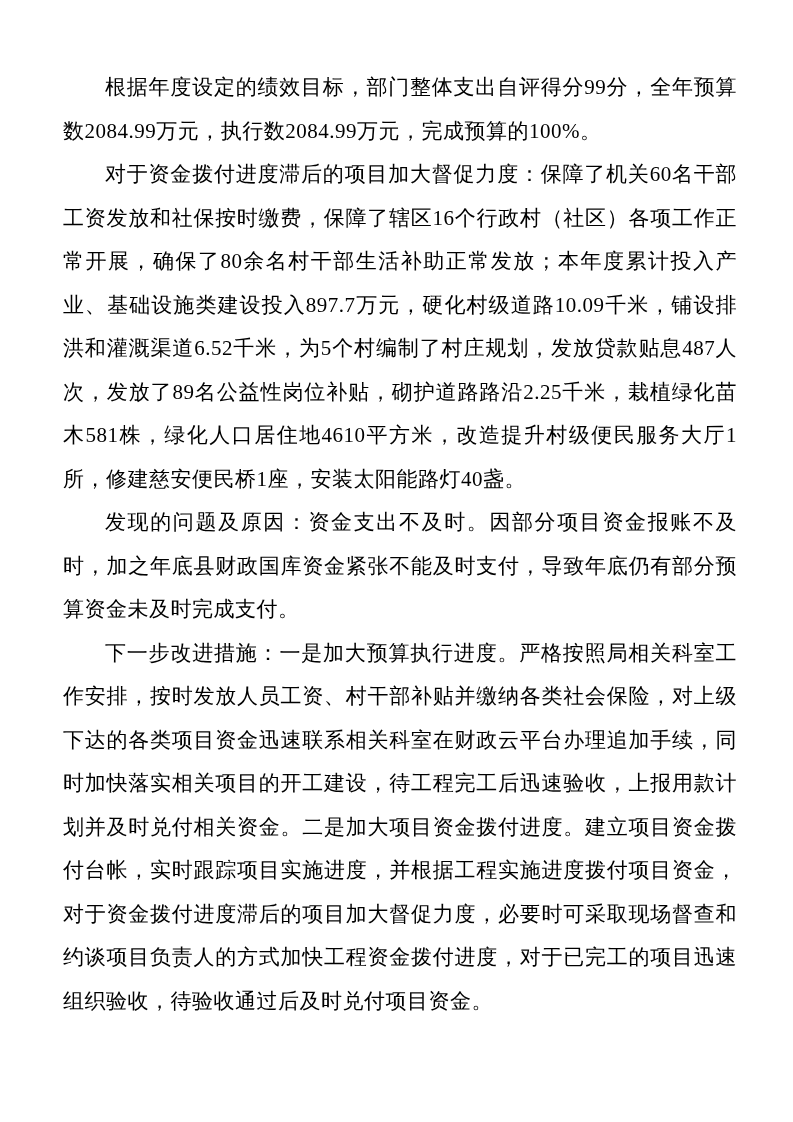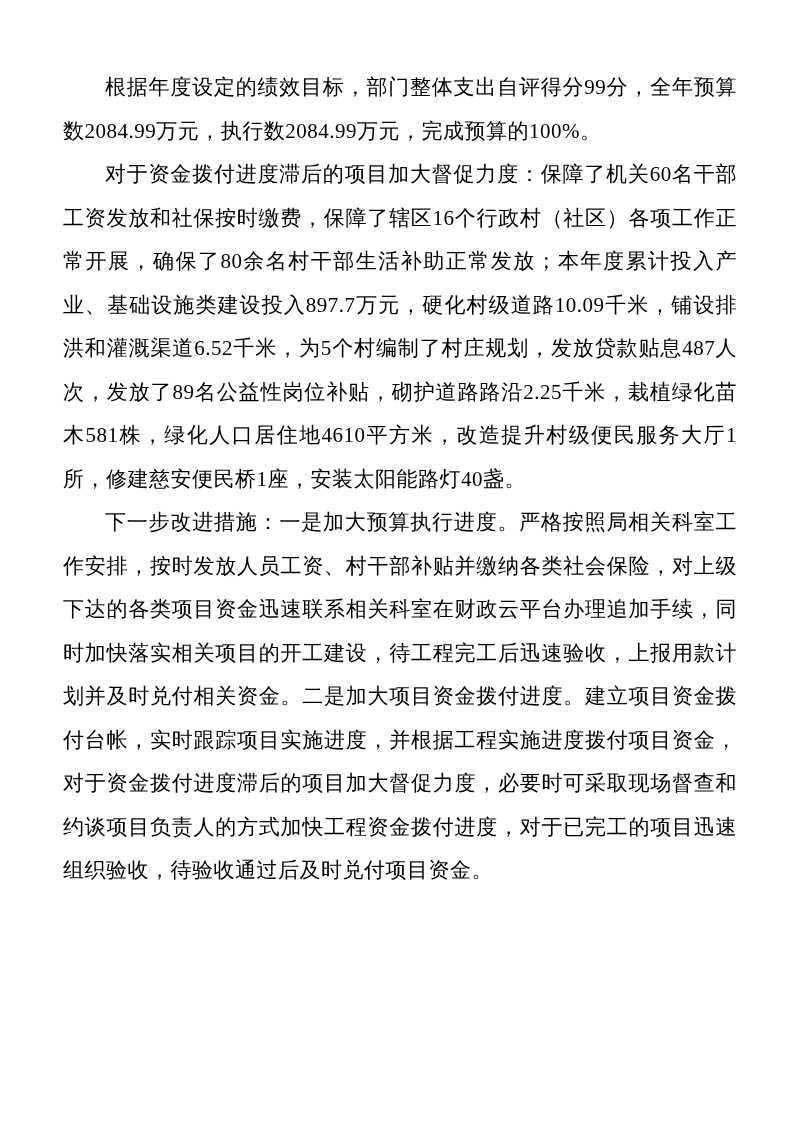--- a/index.html
+++ b/index.html
@@ -30,15 +30,16 @@
     letter-spacing: 0.5px;
   }
 </style>
 </head>
 <body>
 
 <div class="page">
   <div class="doc-body">
     <p>根据年度设定的绩效目标，部门整体支出自评得分99分，全年预算数2084.99万元，执行数2084.99万元，完成预算的100%。</p>
     <p>对于资金拨付进度滞后的项目加大督促力度：保障了机关60名干部工资发放和社保按时缴费，保障了辖区16个行政村（社区）各项工作正常开展，确保了80余名村干部生活补助正常发放；本年度累计投入产业、基础设施类建设投入897.7万元，硬化村级道路10.09千米，铺设排洪和灌溉渠道6.52千米，为5个村编制了村庄规划，发放贷款贴息487人次，发放了89名公益性岗位补贴，砌护道路路沿2.25千米，栽植绿化苗木581株，绿化人口居住地4610平方米，改造提升村级便民服务大厅1所，修建慈安便民桥1座，安装太阳能路灯40盏。</p>
+    <p>发现的问题及原因：资金支出不及时。因部分项目资金报账不及时，加之年底县财政国库资金紧张不能及时支付，导致年底仍有部分预算资金未及时完成支付。</p>
     <p>下一步改进措施：一是加大预算执行进度。严格按照局相关科室工作安排，按时发放人员工资、村干部补贴并缴纳各类社会保险，对上级下达的各类项目资金迅速联系相关科室在财政云平台办理追加手续，同时加快落实相关项目的开工建设，待工程完工后迅速验收，上报用款计划并及时兑付相关资金。二是加大项目资金拨付进度。建立项目资金拨付台帐，实时跟踪项目实施进度，并根据工程实施进度拨付项目资金，对于资金拨付进度滞后的项目加大督促力度，必要时可采取现场督查和约谈项目负责人的方式加快工程资金拨付进度，对于已完工的项目迅速组织验收，待验收通过后及时兑付项目资金。</p>
   </div>
 </div>
 
 </body></html>

